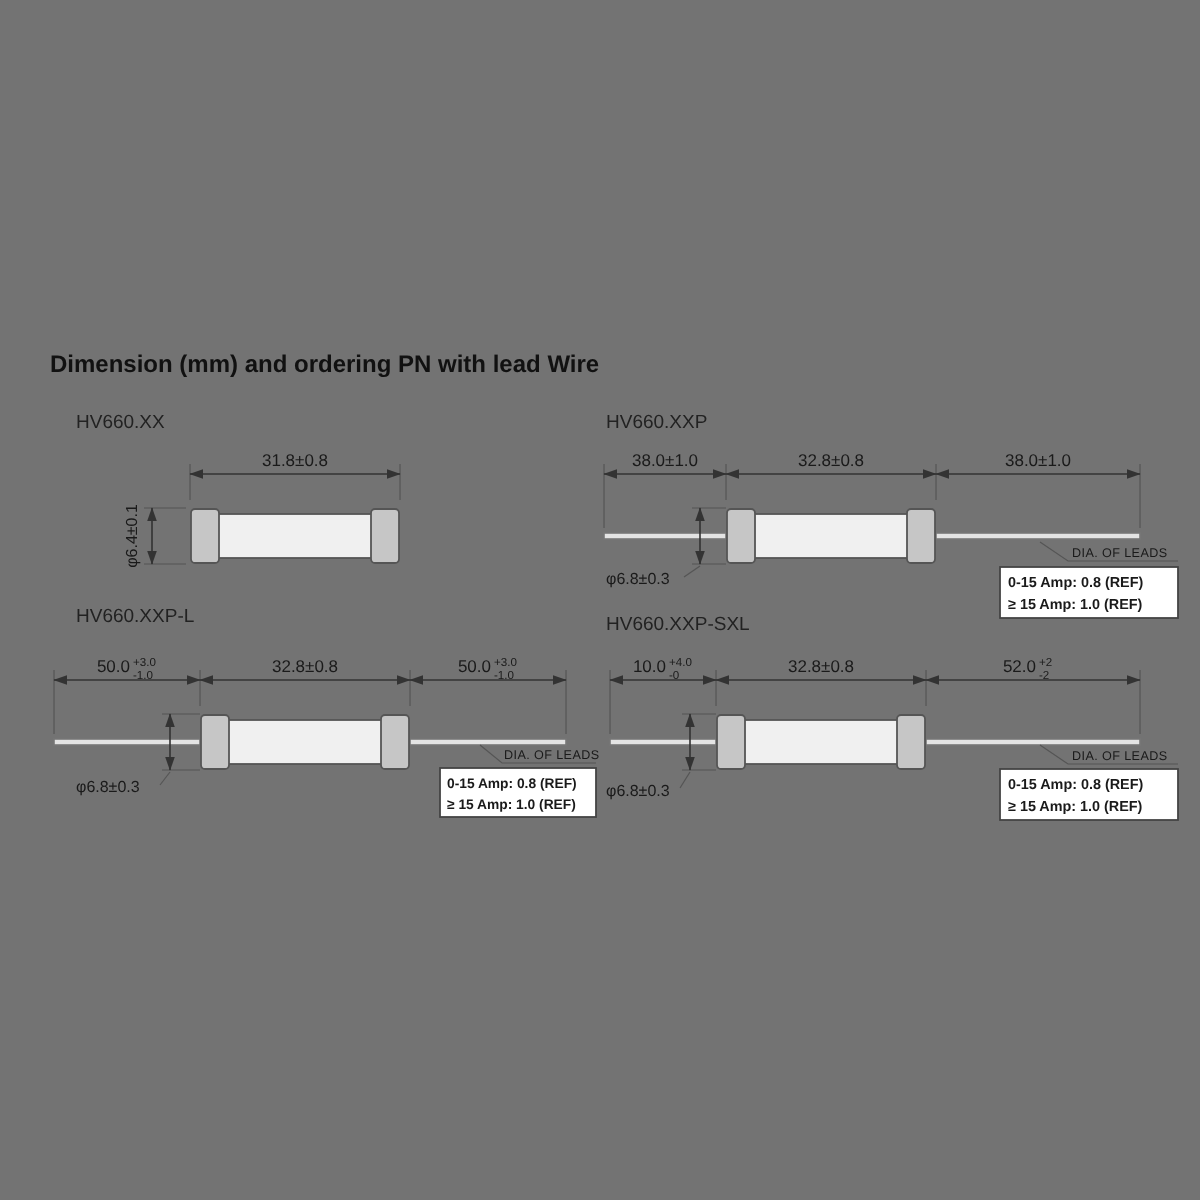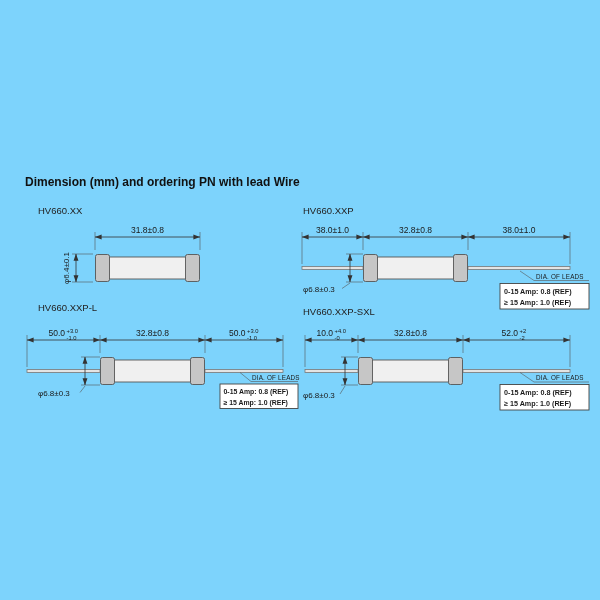--- a/index.html
+++ b/index.html
@@ -1,16 +1,16 @@
 <!DOCTYPE html>
 <html><head>
 <meta charset="utf-8">
 <style>
   html,body{margin:0;padding:0;background:#fff}
-  .page{position:relative;width:600px;height:600px;background:#7dd3fc;overflow:hidden}
+  .page{position:relative;width:600px;height:600px;background:#737373;overflow:hidden}
   svg{display:block}
   text{font-family:"Liberation Sans","DejaVu Sans",sans-serif;fill:#1a1a1a}
   .title{font-size:12px;font-weight:700;fill:#111}
   .plabel{font-size:9.5px;fill:#222}
   .dimt{font-size:8.5px}
   .tol{font-size:5.8px}
   .phit{font-size:8px}
   .note-h{font-size:6.3px;letter-spacing:.2px}
   .note-b{font-size:7.2px;font-weight:700}
   .note-b2{font-size:6.9px;font-weight:700}

